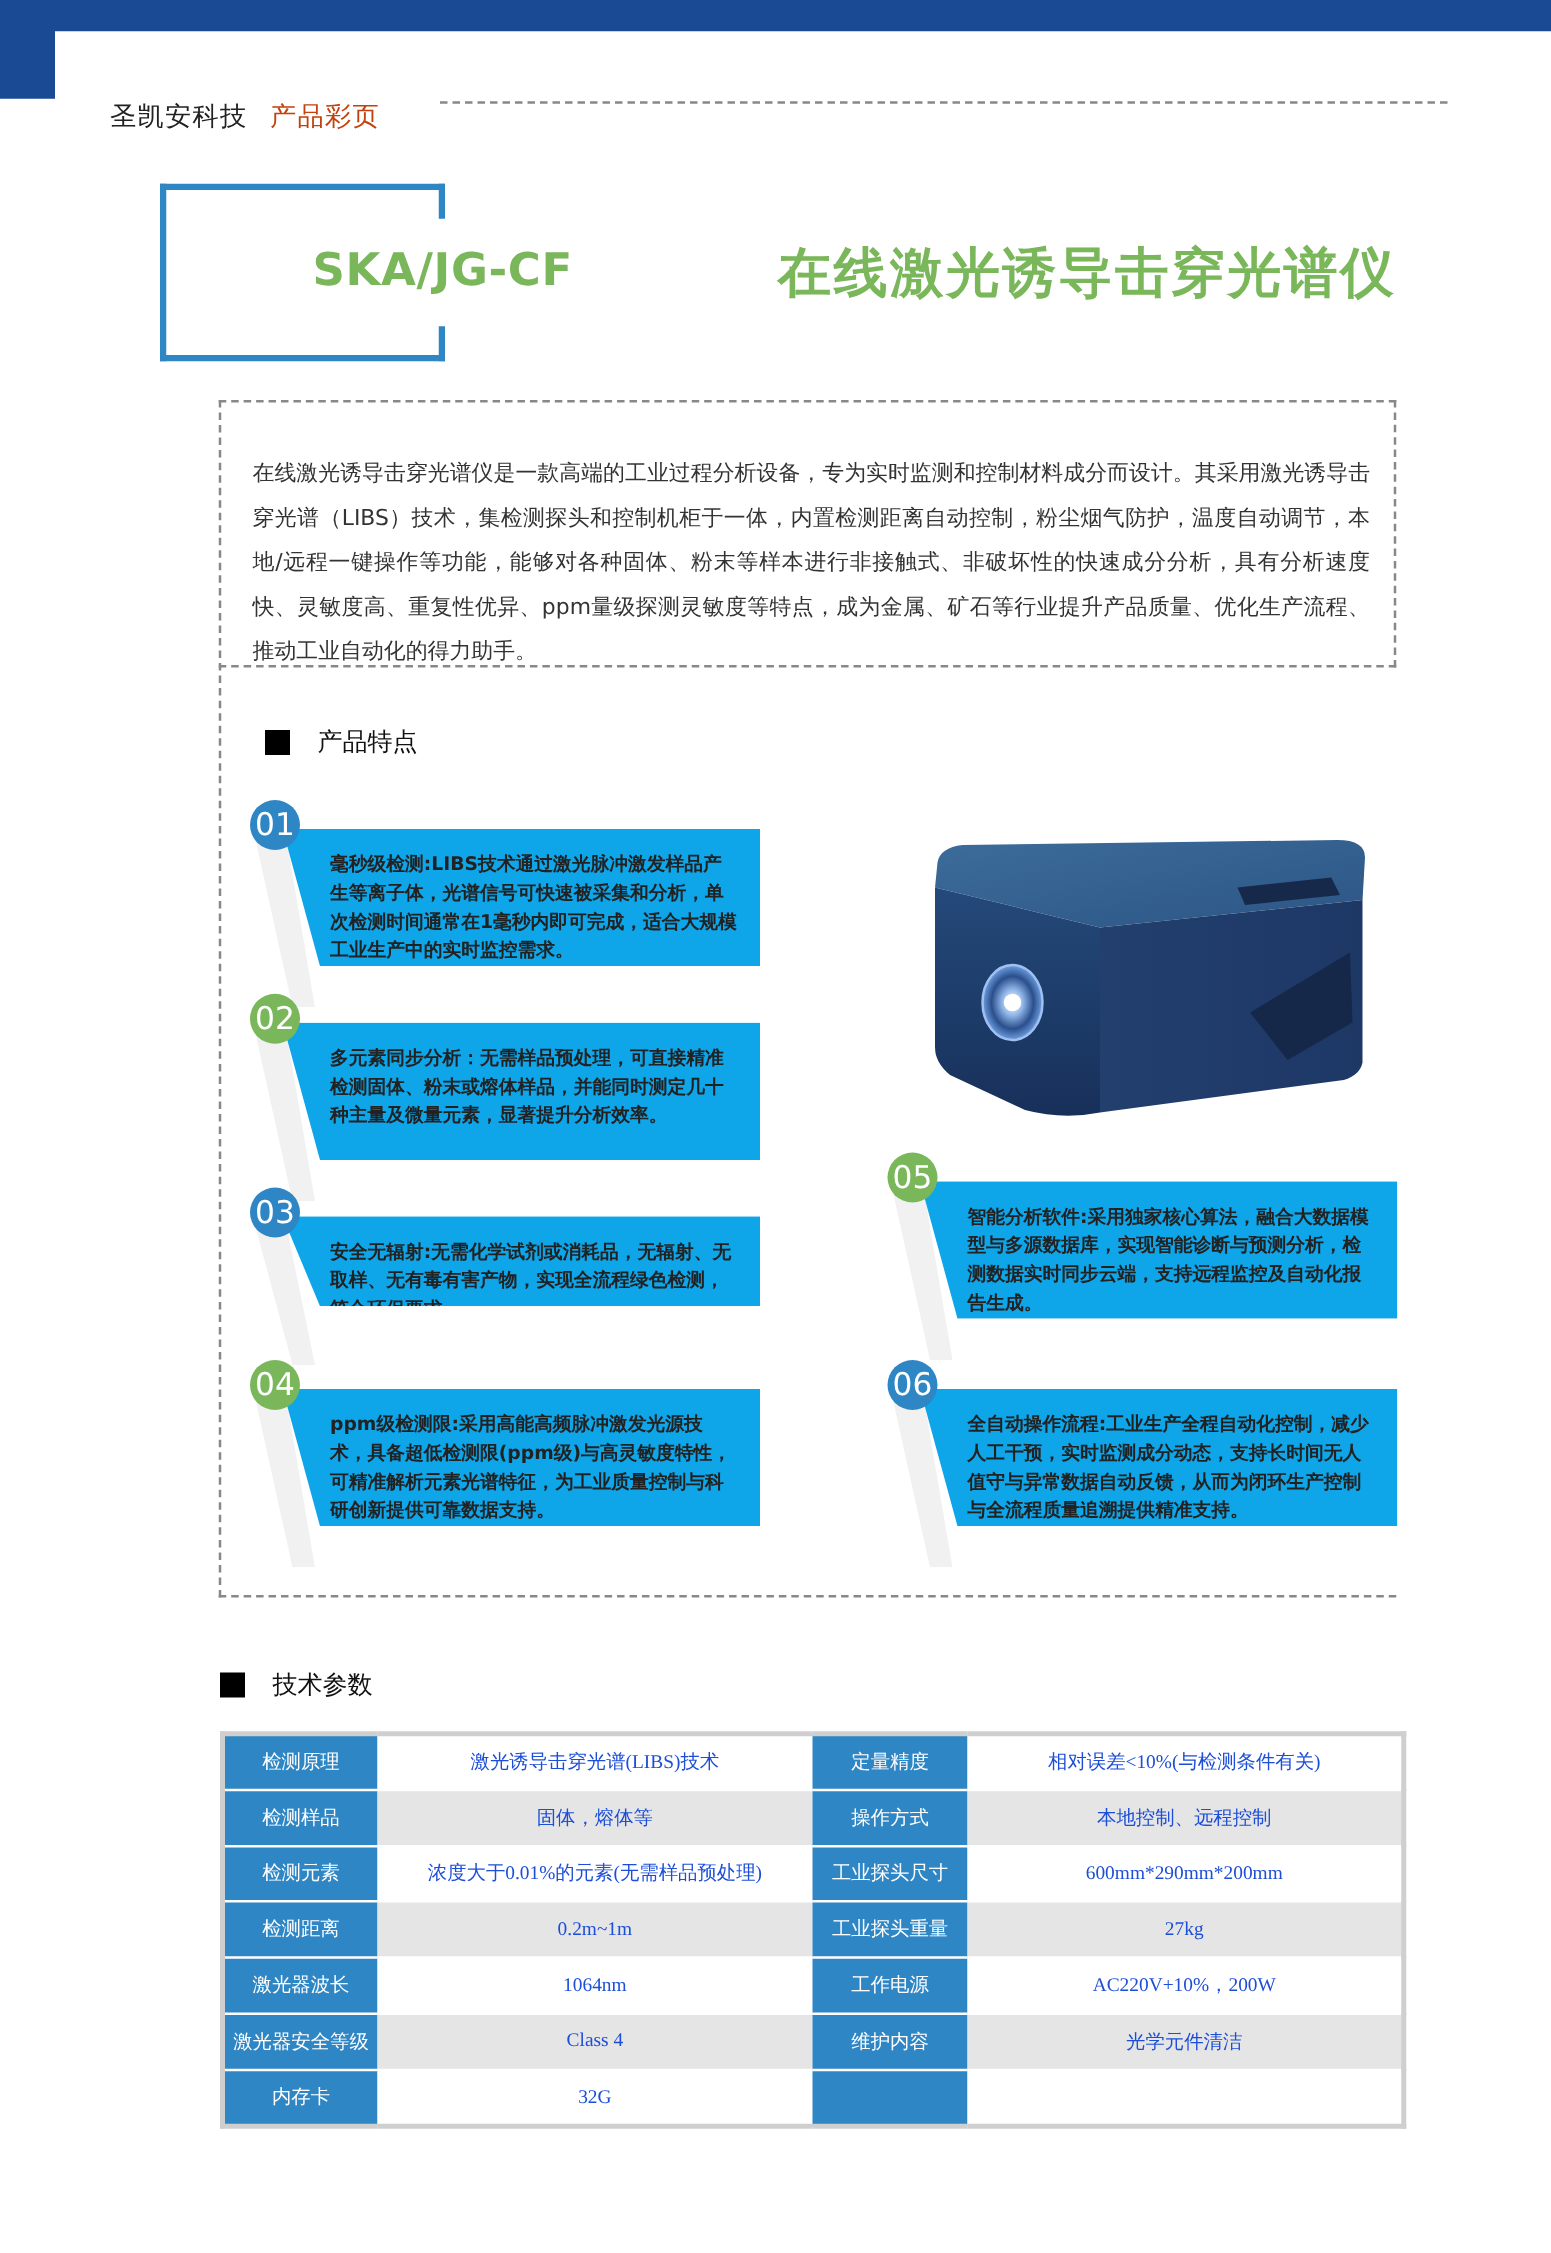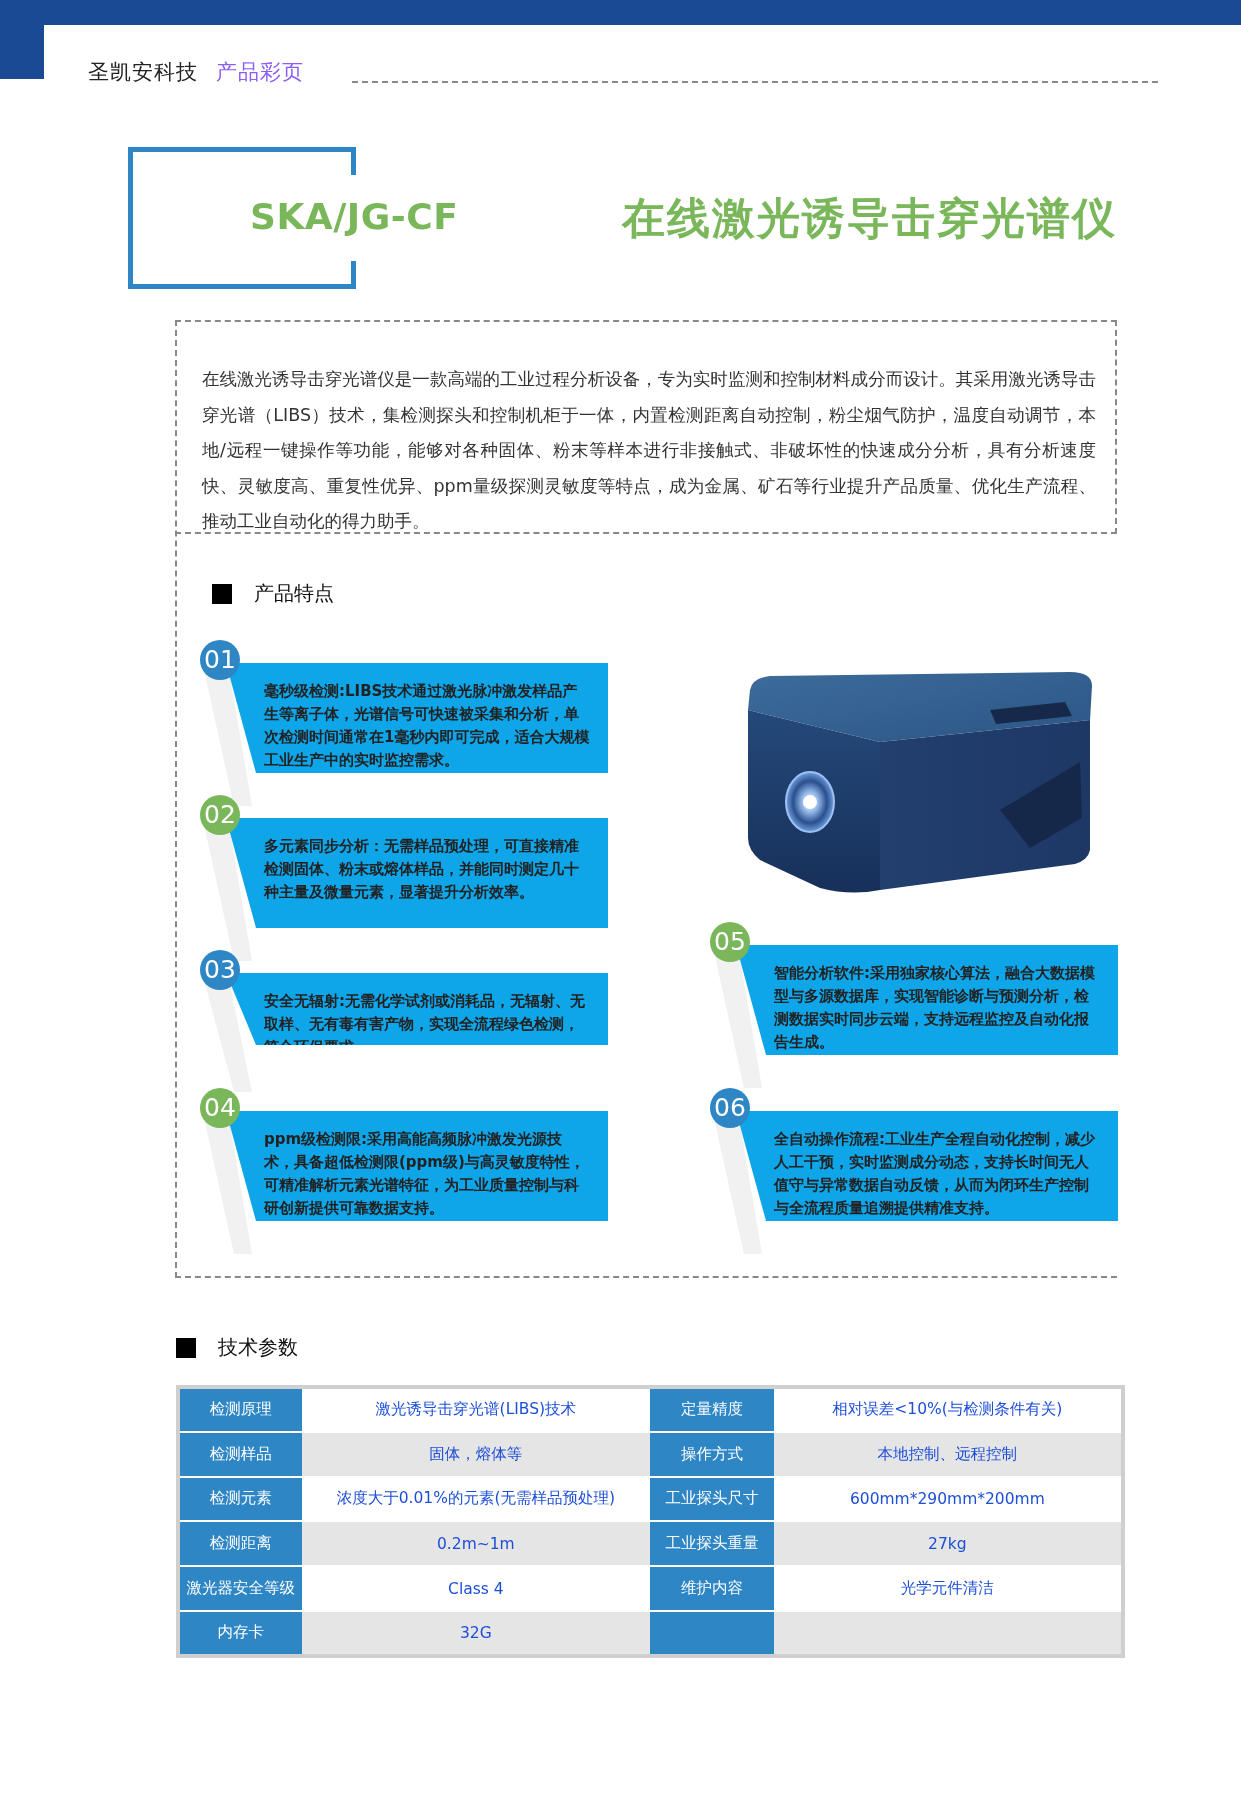--- a/index.html
+++ b/index.html
@@ -4,21 +4,21 @@
 <style>
   * { box-sizing: border-box; margin: 0; padding: 0; }
   html, body { width: 1241px; height: 1802px; background: #ffffff; overflow: hidden; }
   body { position: relative; font-family: "DejaVu Sans", "Liberation Sans", sans-serif; color: #333; }
 
   .top-bar { position: absolute; left: 0; top: 0; width: 1241px; height: 25px; background: #1b4a94; }
   .top-corner { position: absolute; left: 0; top: 0; width: 44px; height: 79px; background: #1b4a94; }
 
   .header { position: absolute; left: 88px; top: 58px; display: flex; align-items: baseline; }
   .brand { font-size: 21px; color: #222; letter-spacing: 1px; }
-  .brand-sub { font-size: 21px; color: #8b5cf6; margin-left: 18px; letter-spacing: 1px; }
+  .brand-sub { font-size: 21px; color: #c2410c; margin-left: 18px; letter-spacing: 1px; margin-top: 21px; }
   .header-rule { position: absolute; left: 352px; top: 81px; width: 806px; border-top: 2px dashed #888; }
 
   .bracket { position: absolute; left: 128px; top: 147px; width: 228px; height: 142px;
              border: 5px solid #2f86c5; border-right: none; }
   .bracket-r-top { position: absolute; left: 351px; top: 147px; width: 5px; height: 28px; background: #2f86c5; }
   .bracket-r-bot { position: absolute; left: 351px; top: 261px; width: 5px; height: 28px; background: #2f86c5; }
   .model { position: absolute; left: 250px; top: 196px; font-size: 36px; font-weight: bold; color: #7ab65a; letter-spacing: 0.5px; }
   .title-cn { position: absolute; left: 622px; top: 190px; font-size: 43px; font-weight: bold; color: #7ab65a; letter-spacing: 2px; }
   .dash-top { position: absolute; left: 175px; top: 320px; width: 942px; border-top: 2px dashed #888; }
   .dash-left { position: absolute; left: 175px; top: 320px; height: 958px; border-left: 2px dashed #888; }
@@ -40,21 +40,21 @@
   .feature .card { position: absolute; left: 26px; top: 23px; background: #0ea5e9; padding: 17px 18px 10px 38px;
                    font-size: 15px; line-height: 23px; color: #222; font-weight: bold;
                    clip-path: polygon(0 0, 100% 0, 100% 100%, 30px 100%, 0 0); }
   .feature .card.w1 { width: 382px; }
   .feature .shadow { position: absolute; left: 4px; top: 30px; background: #f1f1f1; z-index: 0;
                      clip-path: polygon(0 0, 25px 0, 48px 100%, 30px 100%); }
 
   .device { position: absolute; left: 730px; top: 650px; width: 380px; height: 250px; }
 
   table.spec { position: absolute; left: 176px; top: 1385px; width: 949px; border-collapse: collapse;
-               border: 4px solid #cfcfcf; }
+               border: 4px solid #cfcfcf; font-family: Liberation Serif, serif; }
   table.spec td { height: 44.8px; text-align: center; font-size: 15.5px; color: #1d4ed8; border-bottom: 2px solid #fff; }
   table.spec td.k { background: #2f86c5; color: #fff; width: 124px; }
   table.spec td.v { width: 350px; }
   table.spec td.v2 { width: 350px; }
   table.spec tr:nth-child(even) td.v, table.spec tr:nth-child(even) td.v2 { background: #e5e5e5; }
   table.spec tr:nth-child(odd) td.v, table.spec tr:nth-child(odd) td.v2 { background: #ffffff; }
 </style>
 </head>
 <body>
 
@@ -189,20 +189,26 @@
       <td class="k">工业探头尺寸</td>
       <td class="v2">600mm*290mm*200mm</td>
     </tr>
     <tr>
       <td class="k">检测距离</td>
       <td class="v">0.2m~1m</td>
       <td class="k">工业探头重量</td>
       <td class="v2">27kg</td>
     </tr>
     <tr>
+      <td class="k">激光器波长</td>
+      <td class="v">1064nm</td>
+      <td class="k">工作电源</td>
+      <td class="v2">AC220V+10%，200W</td>
+    </tr>
+    <tr>
       <td class="k">激光器安全等级</td>
       <td class="v">Class 4</td>
       <td class="k">维护内容</td>
       <td class="v2">光学元件清洁</td>
     </tr>
     <tr>
       <td class="k">内存卡</td>
       <td class="v">32G</td>
       <td class="k"></td>
       <td class="v2"></td>

